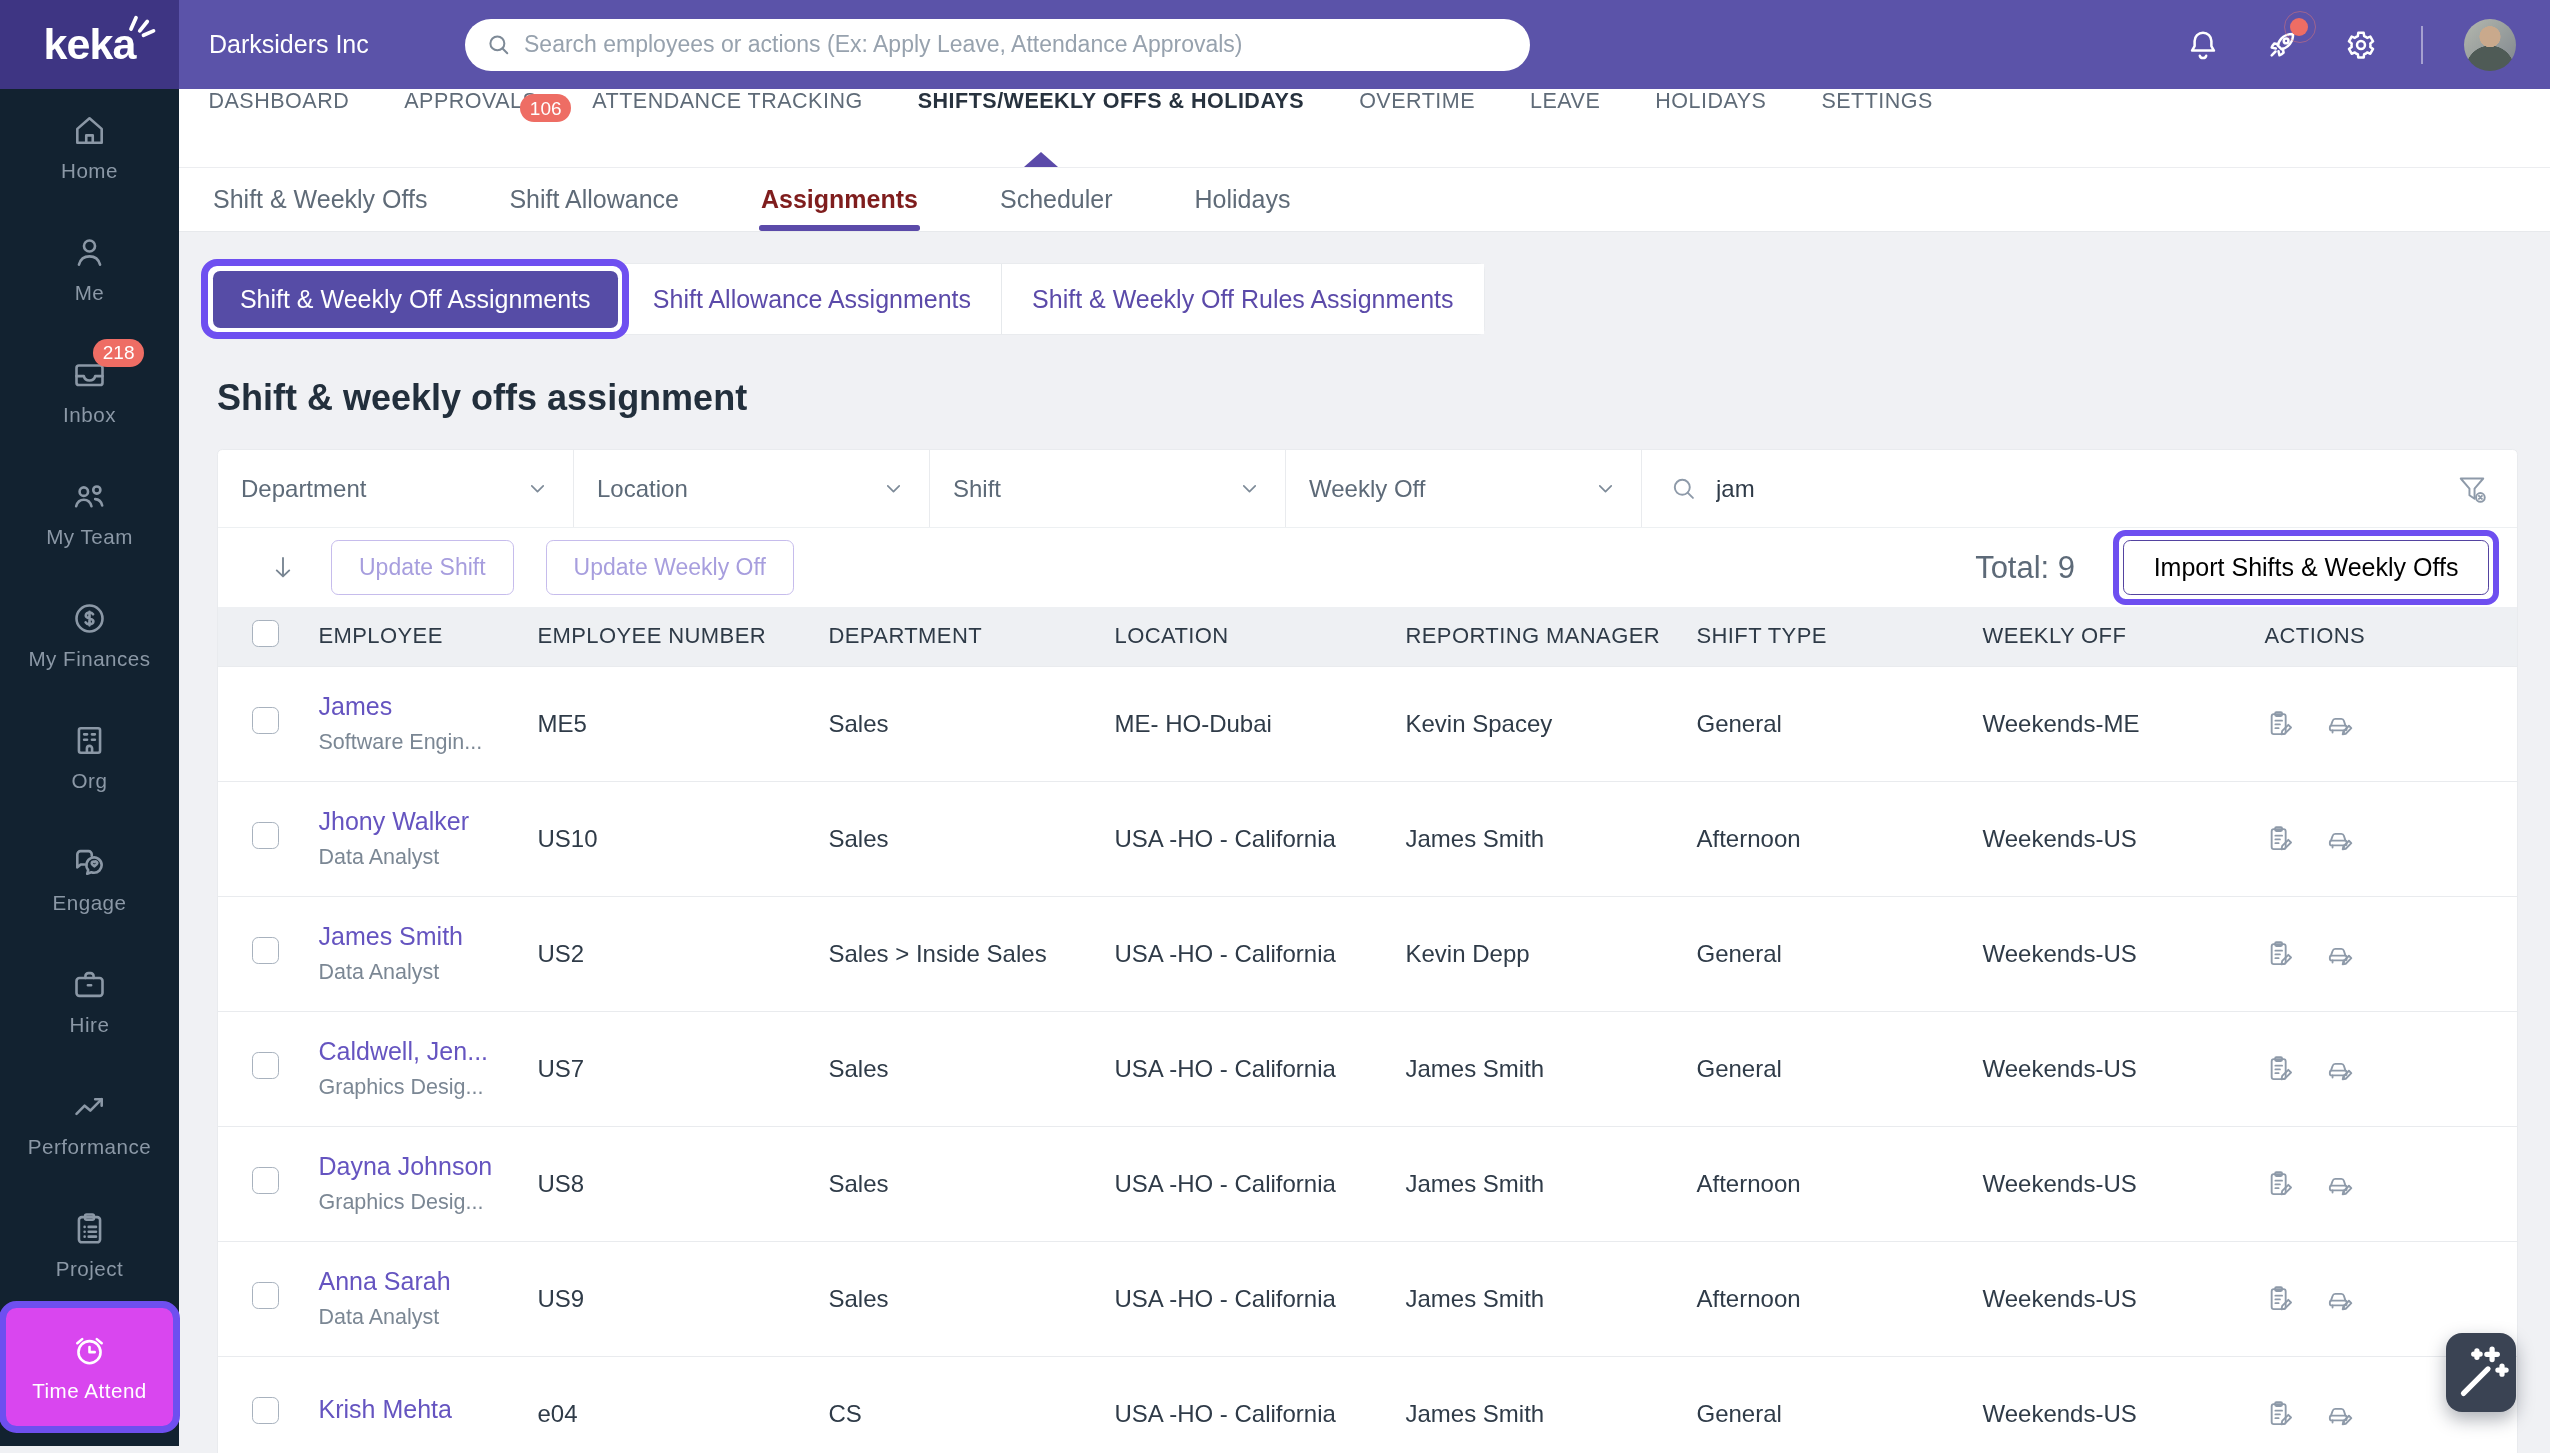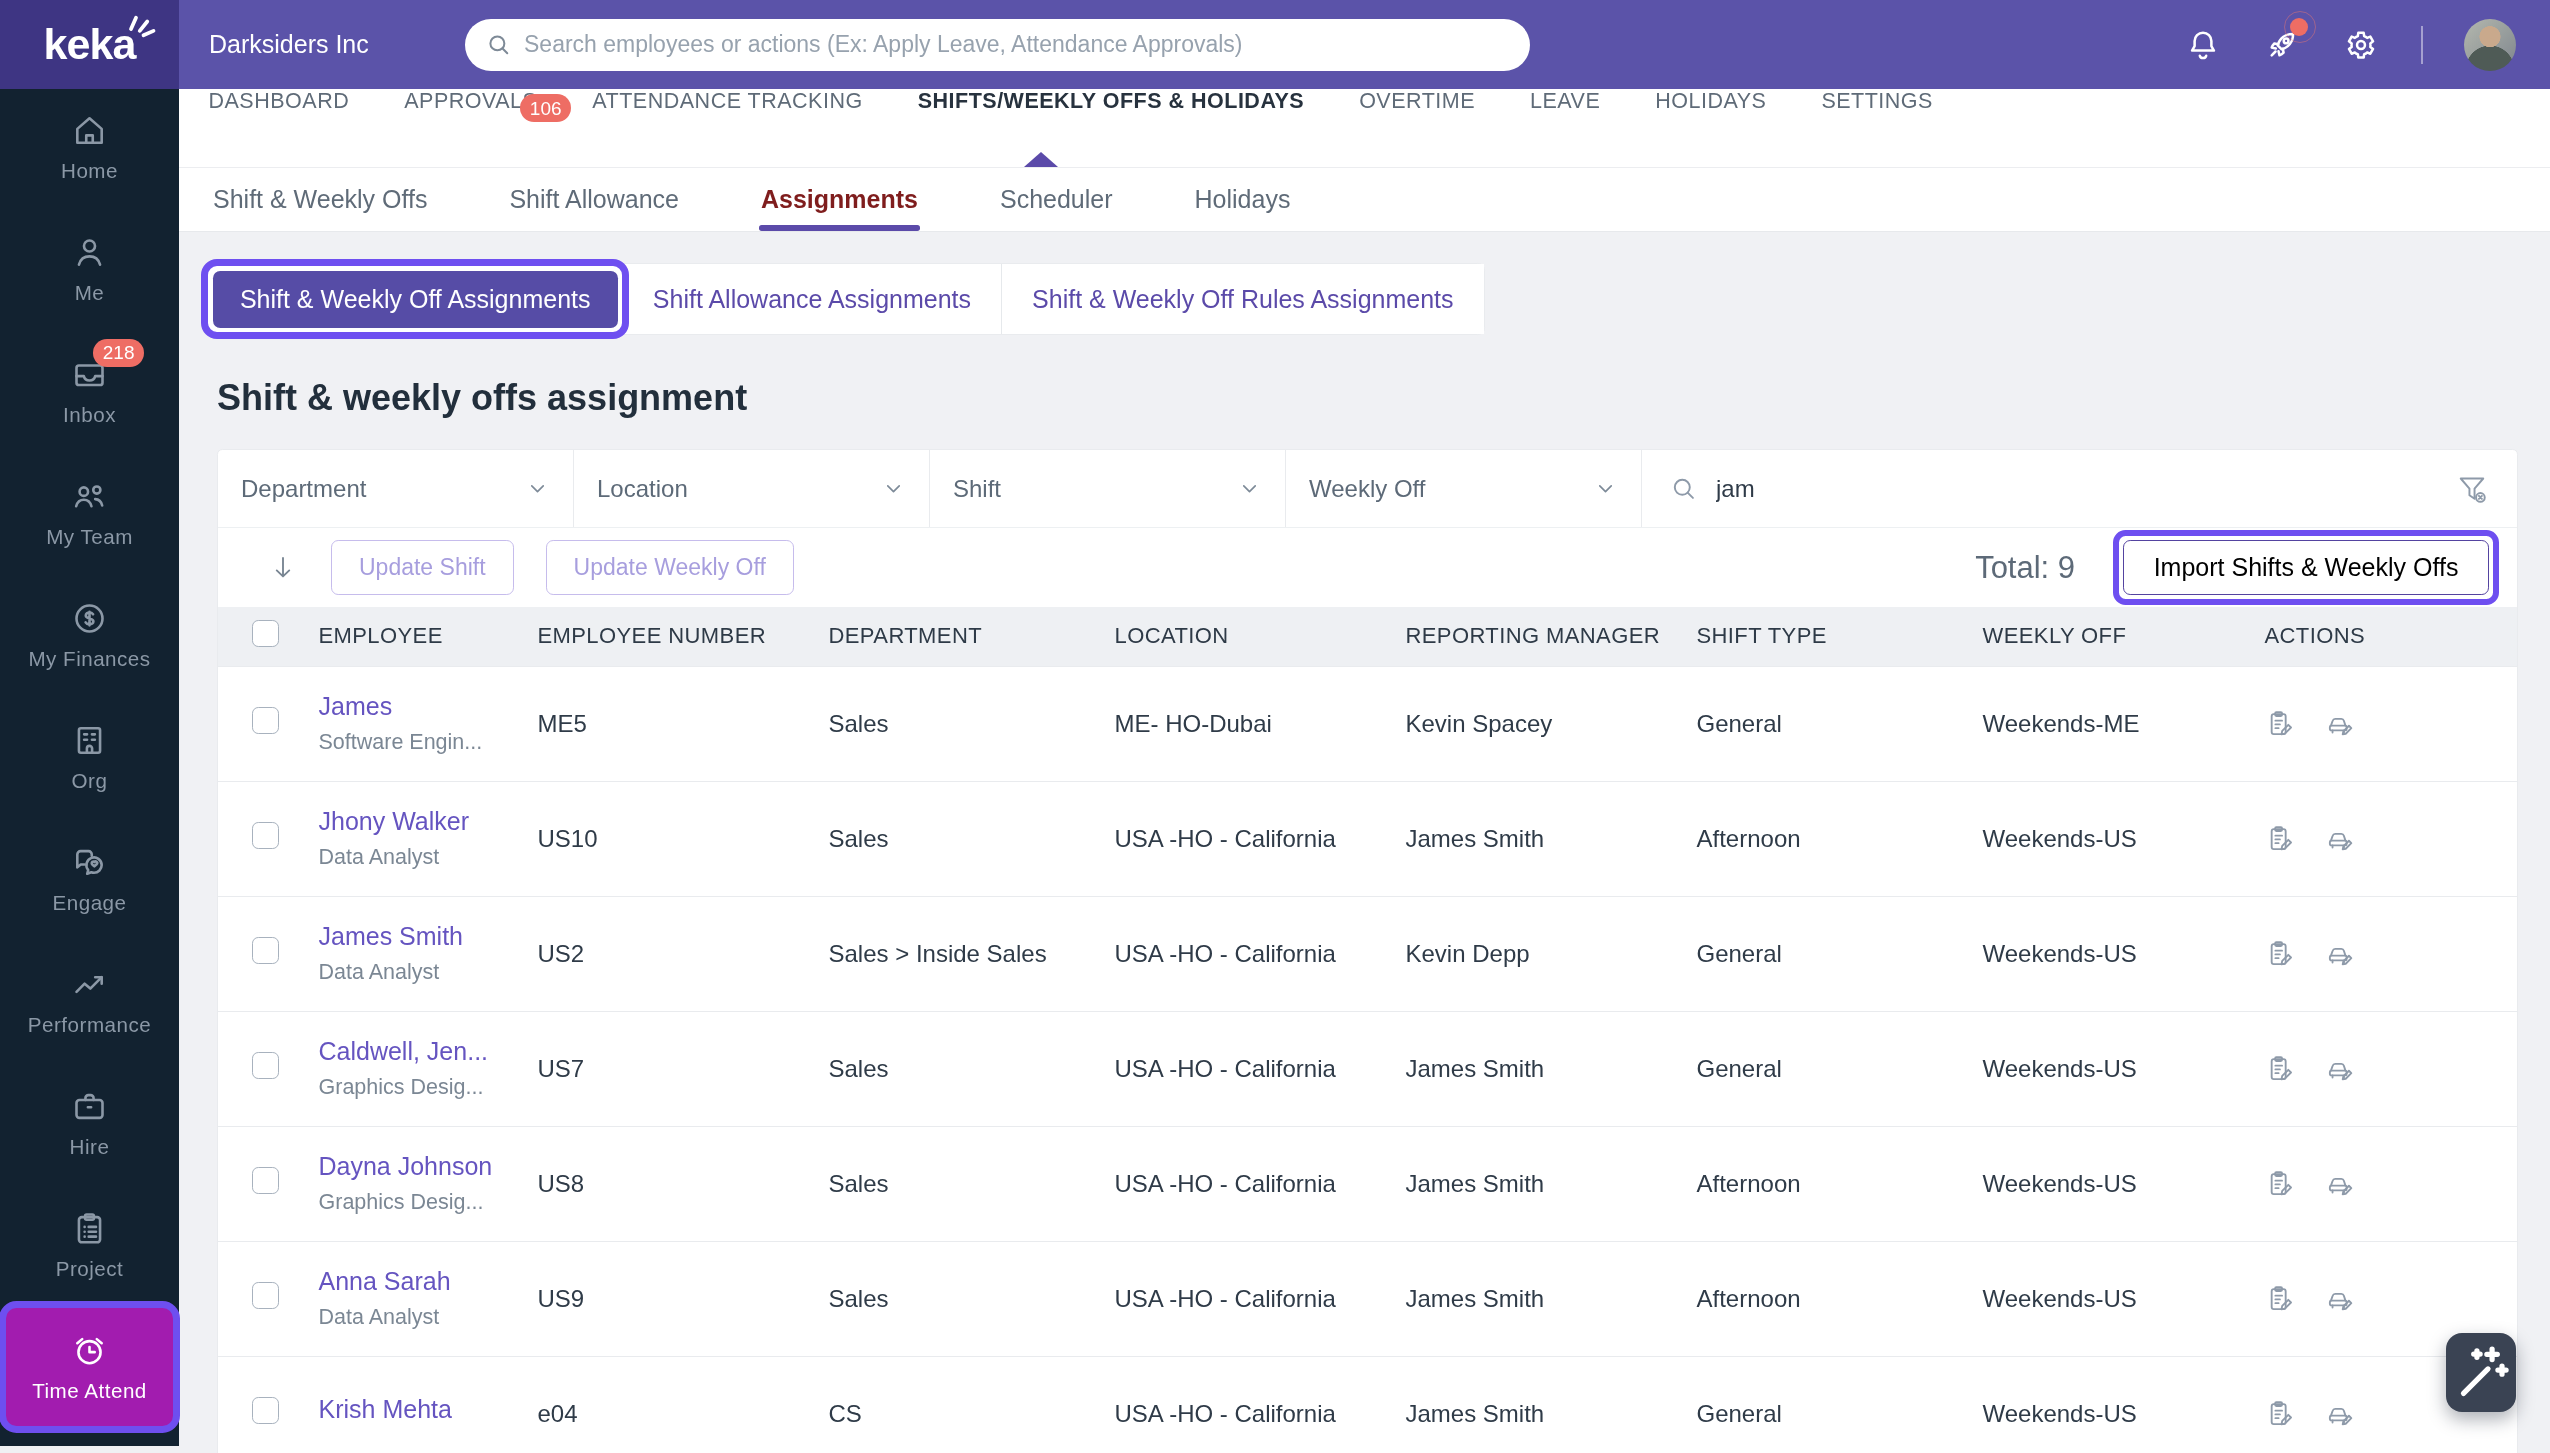--- a/index.html
+++ b/index.html
@@ -35,21 +35,21 @@
     cursor:pointer; }
 
   
   .sidebar { position:absolute; top:82px; left:0; width:179px; height:1364px;
     background:#122230; display:flex; flex-direction:column; padding-top:3.6px; z-index:20; }
   .side-item { height:122px; display:flex; flex-direction:column; align-items:center;
     justify-content:center; gap:9px; color:#8b98a6; cursor:pointer; }
   .side-item .icon-wrap { position:relative; width:39px; height:39px; }
   .side-item .icon, .side-item .icon svg { width:39px; height:39px; display:block; }
   .side-label { font-size:20.6px; letter-spacing:0.5px; }
-  .side-item.active { background:#a21caf; color:#fff; border-radius:12.5px;
+  .side-item.active { background:#d946ef; color:#fff; border-radius:12.5px;
     outline:7.2px solid #6e4ff0; outline-offset:-2.7px; margin:0 3.6px; }
   .badge { position:absolute; background:#ee6d64; color:#fff; font-size:19px;
     line-height:1; padding:4.5px 9.8px; border-radius:894px; }
   .side-item .badge { top:-16px; left:23px; }
 
   
   .main { position:absolute; left:179px; top:89px; width:2371px; height:1364px; }
 
   .nav-row { height:79px; background:#fff; display:flex; align-items:stretch;
     gap:55px; padding-left:29.5px; border-bottom:0.9px solid #ecedf0; }
@@ -265,37 +265,37 @@
             <path d="M13.7 13.2c-.5-.5-.4-1.2.1-1.6.4-.3.9-.3 1.2.1.3-.4.9-.5 1.3-.2.5.4.5 1.1.1 1.6l-1.4 1.3-1.3-1.2Z"></path>
           </svg>
         </span>
     </span>
     <span class="side-label">Engage</span>
   </div>
     <div class="side-item">
     <span class="icon-wrap">
       <span class="icon">
           <svg viewBox="0 0 24 24" fill="none" stroke="currentColor" stroke-width="1.6" stroke-linecap="round" stroke-linejoin="round" style="width:100%;height:100%;display:block">
+            <rect x="4" y="8" width="16" height="11" rx="1.8"></rect>
+            <path d="M9.5 8V6.8A1.8 1.8 0 0 1 11.3 5h1.4a1.8 1.8 0 0 1 1.8 1.8V8M11 12.5h2"></path>
+          </svg>
+        </span>
+    </span>
+    <span class="side-label">Hire</span>
+  </div>
+    <div class="side-item">
+    <span class="icon-wrap">
+      <span class="icon">
+          <svg viewBox="0 0 24 24" fill="none" stroke="currentColor" stroke-width="1.6" stroke-linecap="round" stroke-linejoin="round" style="width:100%;height:100%;display:block">
             <path d="M4 16.5 9 11.5l3.5 3L19.5 7.5"></path>
             <path d="M15.5 7.5h4v4"></path>
           </svg>
         </span>
     </span>
     <span class="side-label">Performance</span>
-  </div>
-    <div class="side-item">
-    <span class="icon-wrap">
-      <span class="icon">
-          <svg viewBox="0 0 24 24" fill="none" stroke="currentColor" stroke-width="1.6" stroke-linecap="round" stroke-linejoin="round" style="width:100%;height:100%;display:block">
-            <rect x="4" y="8" width="16" height="11" rx="1.8"></rect>
-            <path d="M9.5 8V6.8A1.8 1.8 0 0 1 11.3 5h1.4a1.8 1.8 0 0 1 1.8 1.8V8M11 12.5h2"></path>
-          </svg>
-        </span>
-    </span>
-    <span class="side-label">Hire</span>
   </div>
     <div class="side-item">
     <span class="icon-wrap">
       <span class="icon">
           <svg viewBox="0 0 24 24" fill="none" stroke="currentColor" stroke-width="1.6" stroke-linecap="round" stroke-linejoin="round" style="width:100%;height:100%;display:block">
             <rect x="5.5" y="5" width="13" height="15.5" rx="1.8"></rect>
             <rect x="9.3" y="3.4" width="5.4" height="3.2" rx="0.9"></rect>
             <path d="M9 11h.01M11.5 11H16M9 14h.01M11.5 14H16M9 17h.01M11.5 17H16"></path>
           </svg>
         </span>

